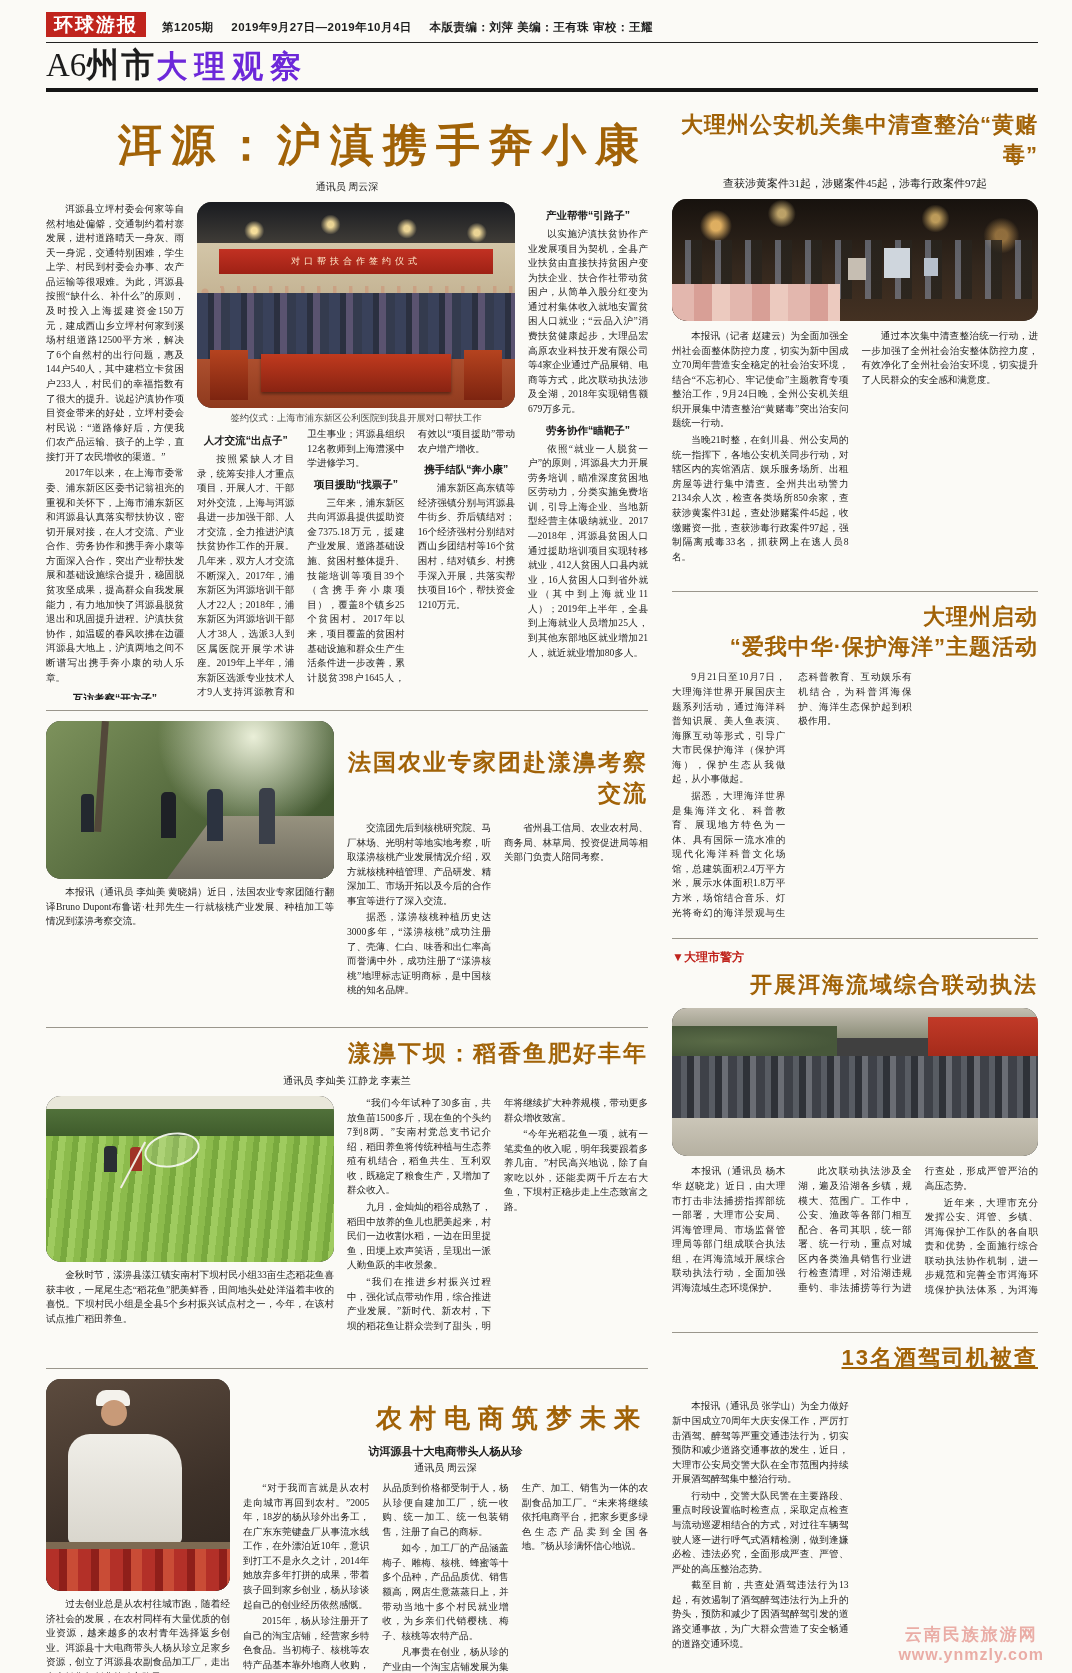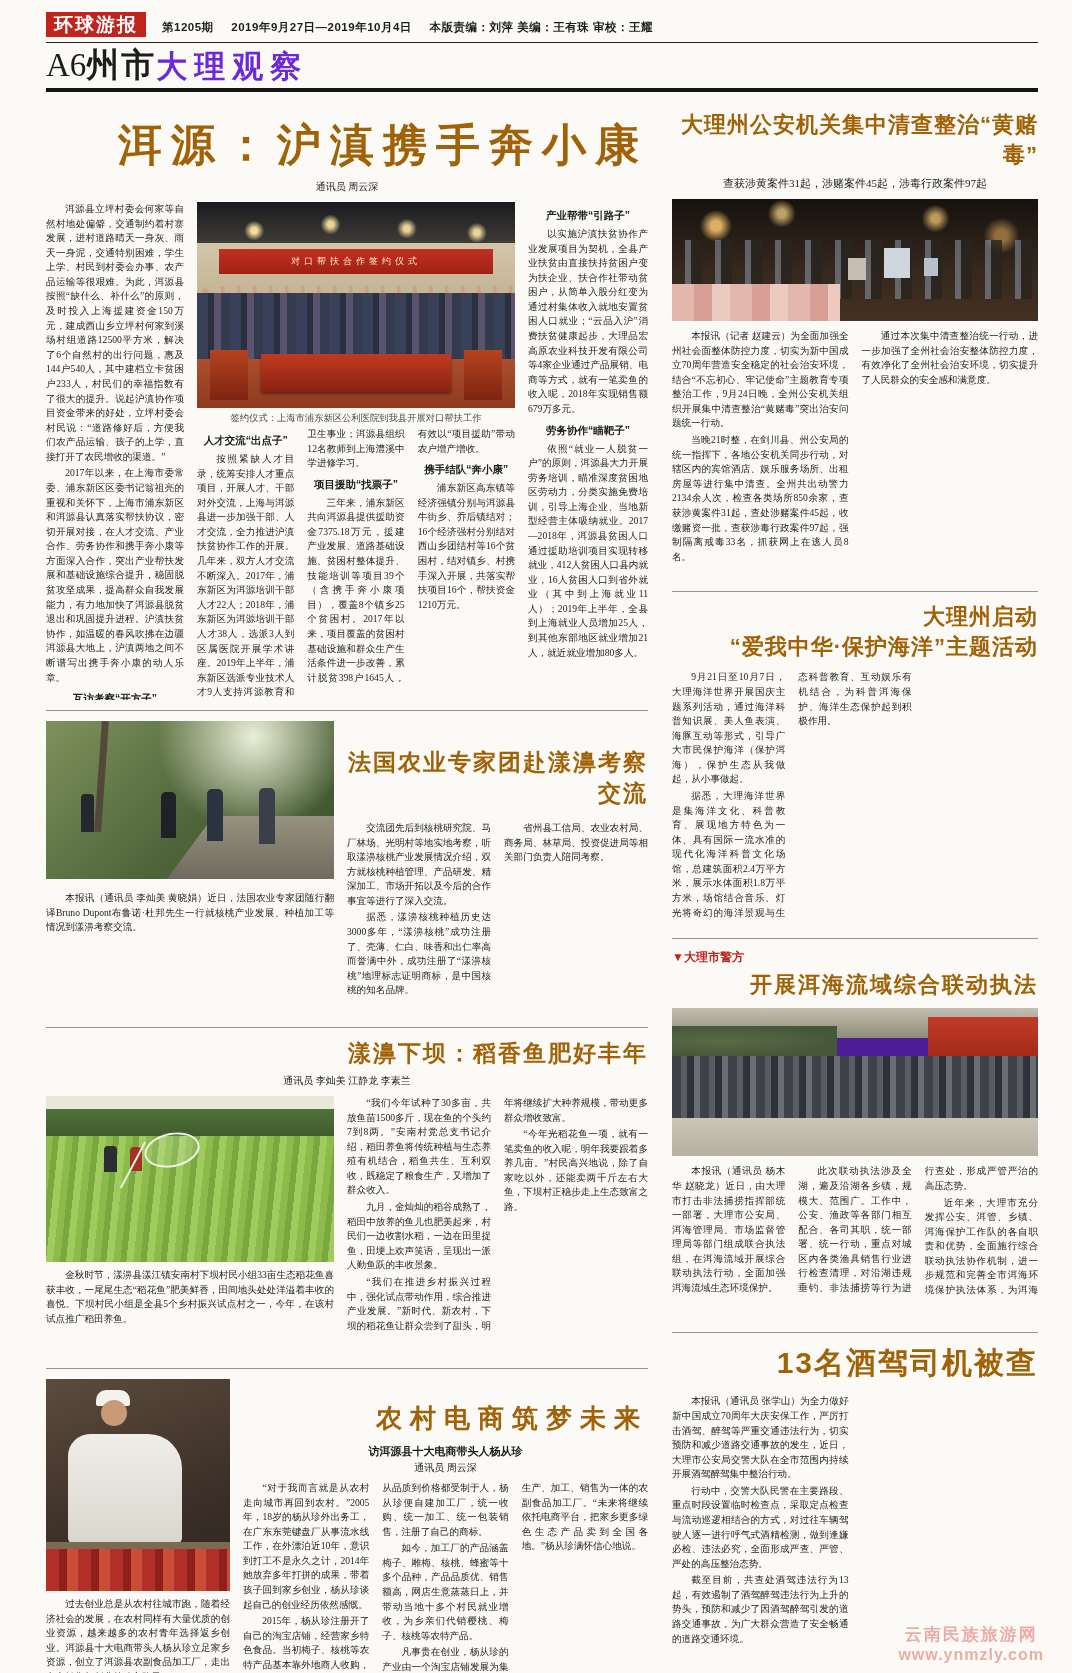--- a/index.html
+++ b/index.html
@@ -25,21 +25,21 @@
   
   .body-p{font-size:9.6px;line-height:1.52;text-align:justify;margin:0 0 2px;text-indent:2em;}
   .subhead{font-family:"Liberation Sans","DejaVu Sans",sans-serif;font-size:10.5px;font-weight:bold;
            text-align:center;margin:7px 0 4px;break-after:avoid;}
   .cols2{columns:2;column-gap:13px;column-fill:auto;overflow:hidden;}
   .cols3{columns:3;column-gap:13px;column-fill:auto;overflow:hidden;}
   .caption{font-size:9.3px;color:#4a4a46;text-align:center;margin:4px 0 2px;}
   .byline{text-align:center;font-size:10px;margin:5px 0 8px;}
   .art-title{font-family:"Liberation Sans","DejaVu Sans",sans-serif;font-weight:bold;text-align:right;margin:0;color:#a16207;}
   
-  .ph{position:relative;overflow:hidden;background:#4c1d95;box-shadow:inset 0 0 0 1px rgba(40,35,25,.35);}
+  .ph{position:relative;overflow:hidden;background:#404040;box-shadow:inset 0 0 0 1px rgba(40,35,25,.35);border-radius:15px;}
   .ph>div{position:absolute;}
   
   .ps-ceiling{top:0;left:0;right:0;height:20%;background:
       radial-gradient(circle at 18% 70%,rgba(255,230,160,.95) 0 3px,transparent 10px),
       radial-gradient(circle at 42% 55%,rgba(255,230,160,.9) 0 3px,transparent 10px),
       radial-gradient(circle at 66% 65%,rgba(255,230,160,.9) 0 3px,transparent 10px),
       radial-gradient(circle at 88% 75%,rgba(255,230,160,.9) 0 3px,transparent 10px),
       linear-gradient(180deg,#191b20,#3f3c37);}
   .ps-wall{top:20%;left:0;right:0;height:28%;background:linear-gradient(180deg,#d3c6a8,#c3b292);}
   .ps-banner{top:23%;left:7%;right:7%;height:12%;background:linear-gradient(180deg,#c23122,#9e2115);
@@ -121,21 +121,21 @@
   .ecom-sub{text-align:center;font-family:"Liberation Sans",sans-serif;font-weight:bold;font-size:11px;margin:8px 0 2px;}
   .ecom-body{height:206px;margin-top:6px;}
   .a-police .art-title{font-size:22px;letter-spacing:1px;margin-top:2px;}
   .police-sub{text-align:center;font-size:11px;margin:6px 0 8px;}
   .police-body{height:252px;margin-top:8px;}
   .a-ocean .art-title{font-size:22px;line-height:1.35;letter-spacing:1px;}
   .ocean-body{height:258px;margin-top:9px;}
   .red-label{color:#c0241d;font-family:"Liberation Sans",sans-serif;font-weight:bold;font-size:12px;margin:2px 0 4px;}
   .a-erhai .art-title{font-size:22px;letter-spacing:2px;margin-bottom:8px;}
   .erhai-body{height:158px;margin-top:8px;}
-  .a-drunk .art-title{font-size:30px;letter-spacing:2px;margin:4px 0 10px;}
+  .a-drunk .art-title{font-size:22px;letter-spacing:2px;margin:4px 0 26px;text-decoration:underline;}
   .drunk-body{height:318px;}
   
   .watermark{position:absolute;right:28px;bottom:8px;text-align:center;
              font-family:"Liberation Sans","DejaVu Sans",sans-serif;font-weight:bold;
              color:rgba(214,92,80,.5);text-shadow:0 0 1px rgba(255,255,255,.8);line-height:1.25;}
   .watermark .wm1{font-size:17px;letter-spacing:2px;}
   .watermark .wm2{font-size:16px;letter-spacing:1px;}
 </style>
 </head>
 <body>
@@ -190,41 +190,41 @@
               <h4 class="subhead">人才交流“出点子”</h4>
               <p class="body-p">按照紧缺人才目录，统筹安排人才重点项目，开展人才、干部对外交流，上海与洱源县进一步加强干部、人才交流，全力推进沪滇扶贫协作工作的开展。几年来，双方人才交流不断深入。2017年，浦东新区为洱源培训干部人才22人；2018年，浦东新区为洱源培训干部人才38人，选派3人到区属医院开展学术讲座。2019年上半年，浦东新区选派专业技术人才9人支持洱源教育和卫生事业；洱源县组织12名教师到上海澧溪中学进修学习。</p>
               <h4 class="subhead">项目援助“找票子”</h4>
               <p class="body-p">三年来，浦东新区共向洱源县提供援助资金7375.18万元，援建产业发展、道路基础设施、贫困村整体提升、技能培训等项目39个（含携手奔小康项目），覆盖8个镇乡25个贫困村。2017年以来，项目覆盖的贫困村基础设施和群众生产生活条件进一步改善，累计脱贫398户1645人，有效以“项目援助”带动农户增产增收。</p>
               <h4 class="subhead">携手结队“奔小康”</h4>
               <p class="body-p">浦东新区高东镇等经济强镇分别与洱源县牛街乡、乔后镇结对；16个经济强村分别结对西山乡团结村等16个贫困村，结对镇乡、村携手深入开展，共落实帮扶项目16个，帮扶资金1210万元。</p>
             </div>
           </div>
           <div class="mcol5">
             <h4 class="subhead">产业帮带“引路子”</h4>
-            <p class="body-p">以实施沪滇扶贫协作产业发展项目为契机，全县产业扶贫由直接扶持贫困户变为扶企业、扶合作社带动贫困户，从简单入股分红变为通过村集体收入就地安置贫困人口就业；“云品入沪”消费扶贫健康起步，大理品宏高原农业科技开发有限公司等4家企业通过产品展销、电商等方式，就有一笔卖鱼的收入呢，2018年实现销售额679万多元。</p>
+            <p class="body-p">以实施沪滇扶贫协作产业发展项目为契机，全县产业扶贫由直接扶持贫困户变为扶企业、扶合作社带动贫困户，从简单入股分红变为通过村集体收入就地安置贫困人口就业；“云品入沪”消费扶贫健康起步，大理品宏高原农业科技开发有限公司等4家企业通过产品展销、电商等方式，此次联动执法涉及全湖，2018年实现销售额679万多元。</p>
             <h4 class="subhead">劳务协作“瞄靶子”</h4>
             <p class="body-p">依照“就业一人脱贫一户”的原则，洱源县大力开展劳务培训，瞄准深度贫困地区劳动力，分类实施免费培训，引导上海企业、当地新型经营主体吸纳就业。2017—2018年，洱源县贫困人口通过援助培训项目实现转移就业，412人贫困人口县内就业，16人贫困人口到省外就业（其中到上海就业11人）；2019年上半年，全县到上海就业人员增加25人，到其他东部地区就业增加21人，就近就业增加80多人。</p>
           </div>
         </div>
       </article>
 
       <hr class="divider">
 
       <article class="a-france">
         <div>
           <div class="ph" style="height:158px;">
             <div class="pf-base"></div>
             <div class="pf-trunk"></div>
             <div class="pf-path"></div>
             <div class="pf-fig4"></div>
             <div class="pf-fig1"></div>
             <div class="pf-fig2"></div>
             <div class="pf-fig3"></div>
           </div>
-          <p class="body-p" style="margin-top:12px;">本报讯（通讯员 李灿美 黄晓娟）近日，法国农业专家团随行翻译Bruno Dupont布鲁诺·杜邦先生一行就核桃产业发展、种植加工等情况到漾濞考察交流。</p>
+          <p class="body-p" style="margin-top:6px;">本报讯（通讯员 李灿美 黄晓娟）近日，法国农业专家团随行翻译Bruno Dupont布鲁诺·杜邦先生一行就核桃产业发展、种植加工等情况到漾濞考察交流。</p>
         </div>
         <div>
           <h2 class="art-title">法国农业专家团赴漾濞考察交流</h2>
           <div class="cols2 fr-body">
             <p class="body-p">交流团先后到核桃研究院、马厂林场、光明村等地实地考察，听取漾濞核桃产业发展情况介绍，双方就核桃种植管理、产品研发、精深加工、市场开拓以及今后的合作事宜等进行了深入交流。</p>
             <p class="body-p">据悉，漾濞核桃种植历史达3000多年，“漾濞核桃”成功注册了、壳薄、仁白、味香和出仁率高而誉满中外，成功注册了“漾濞核桃”地理标志证明商标，是中国核桃的知名品牌。</p>
             <p class="body-p">省州县工信局、农业农村局、商务局、林草局、投资促进局等相关部门负责人陪同考察。</p>
           </div>
         </div>
       </article>

